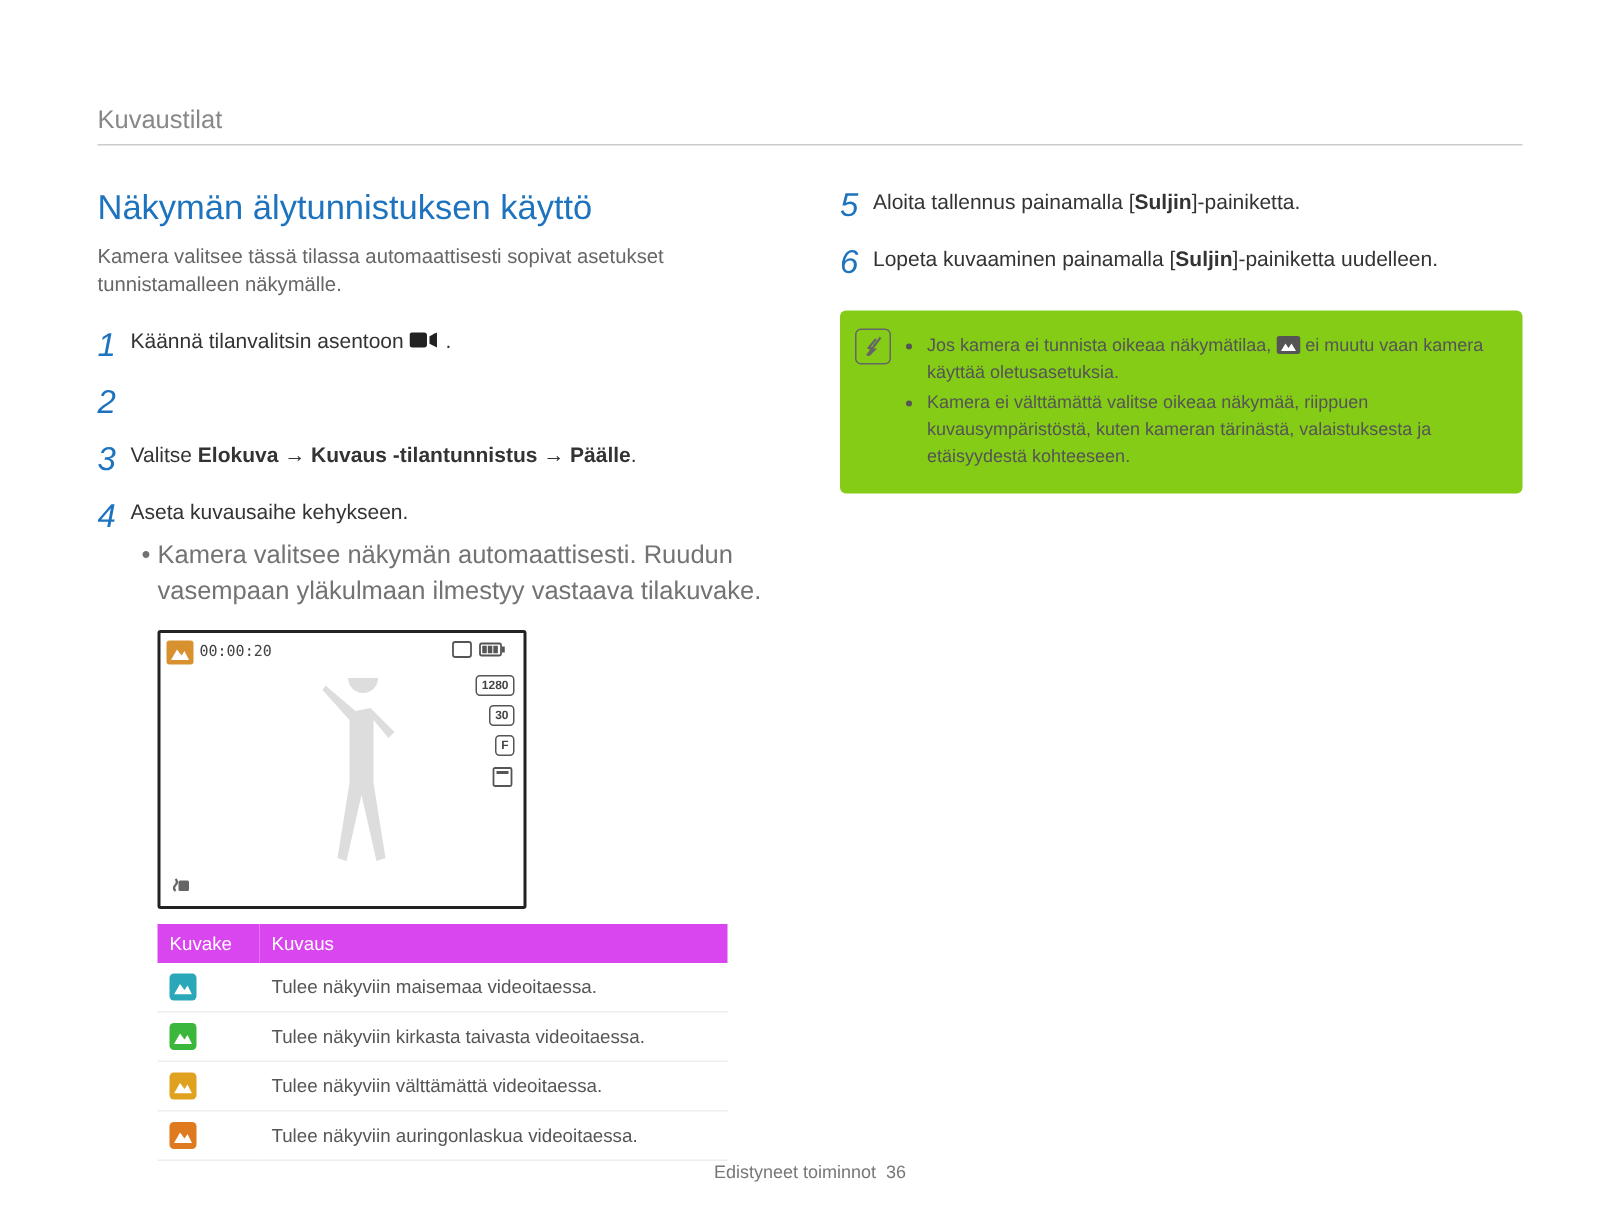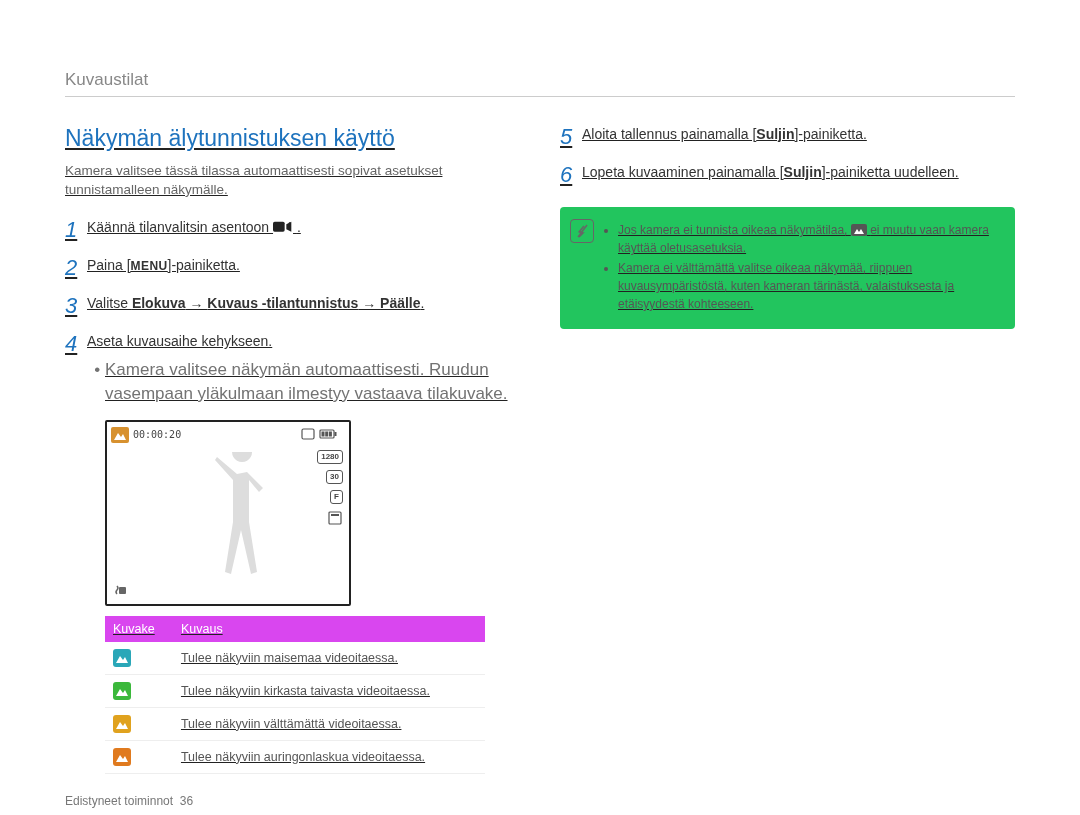--- a/index.html
+++ b/index.html
@@ -26,21 +26,20 @@
     padding-bottom: 6px;
     margin-bottom: 28px;
   }
   .columns {
     display: flex;
     gap: 40px;
     flex: 1;
   }
   .col {
     flex: 1;
-    text-decoration: underline;
   }
   h2.section-title {
     color: #1e73be;
     font-weight: 400;
     font-size: 23px;
     margin: 0 0 10px 0;
   }
   .intro {
     color: #666;
     font-size: 13.5px;
@@ -163,21 +162,21 @@
   .row-icon {
     width: 18px; height: 18px;
     border-radius: 3px;
     display: inline-flex;
     align-items: center; justify-content: center;
     color: #fff;
     font-size: 10px;
   }
   .row-icon svg { width: 12px; height: 10px; }
   .note-box {
-    background: #22c55e;
+    background: #84cc16;
     border-radius: 4px;
     padding: 14px 18px 14px 44px;
     position: relative;
     font-size: 12px;
     color: #555;
     line-height: 1.5;
     margin-top: 20px;
   }
   .note-box .info-icon {
     position: absolute;
@@ -190,24 +189,23 @@
     color: #666;
   }
   .note-box ul { margin: 0; padding-left: 14px; }
   .note-box li { margin-bottom: 2px; }
   .inline-tiny-smart {
     display: inline-block;
     vertical-align: -2px;
     width: 16px; height: 12px;
   }
   .footer {
-    text-align: left;
+    text-align: center;
     font-size: 12px;
     color: #777;
-    margin-top: 20px;
   }
 </style>
 </head>
 <body>
 
 <div class="page">
   <div class="breadcrumb">Kuvaustilat</div>
 
   <div class="columns">
 
@@ -225,23 +223,20 @@
                 <polygon points="16,5 22,2 22,14 16,11" fill="#222"></polygon>
                 <circle cx="20" cy="4" r="1.2" fill="#222"></circle>
               </svg>
           </span>
           <span>.</span>
         </div>
       </div>
 
       <div class="step">
         <div class="step-num">2</div>
-        <div class="step-body">
-          <span>Paina [</span><span class="menu-label">MENU</span><span>]-painiketta.</span>
-        </div>
       </div>
 
       <div class="step">
         <div class="step-num">3</div>
         <div class="step-body">
           <span>Valitse </span><span class="bold">Elokuva</span><span> → </span><span class="bold">Kuvaus -tilantunnistus</span><span> → </span><span class="bold">Päälle</span><span>.</span>
         </div>
       </div>
 
       <div class="step">

